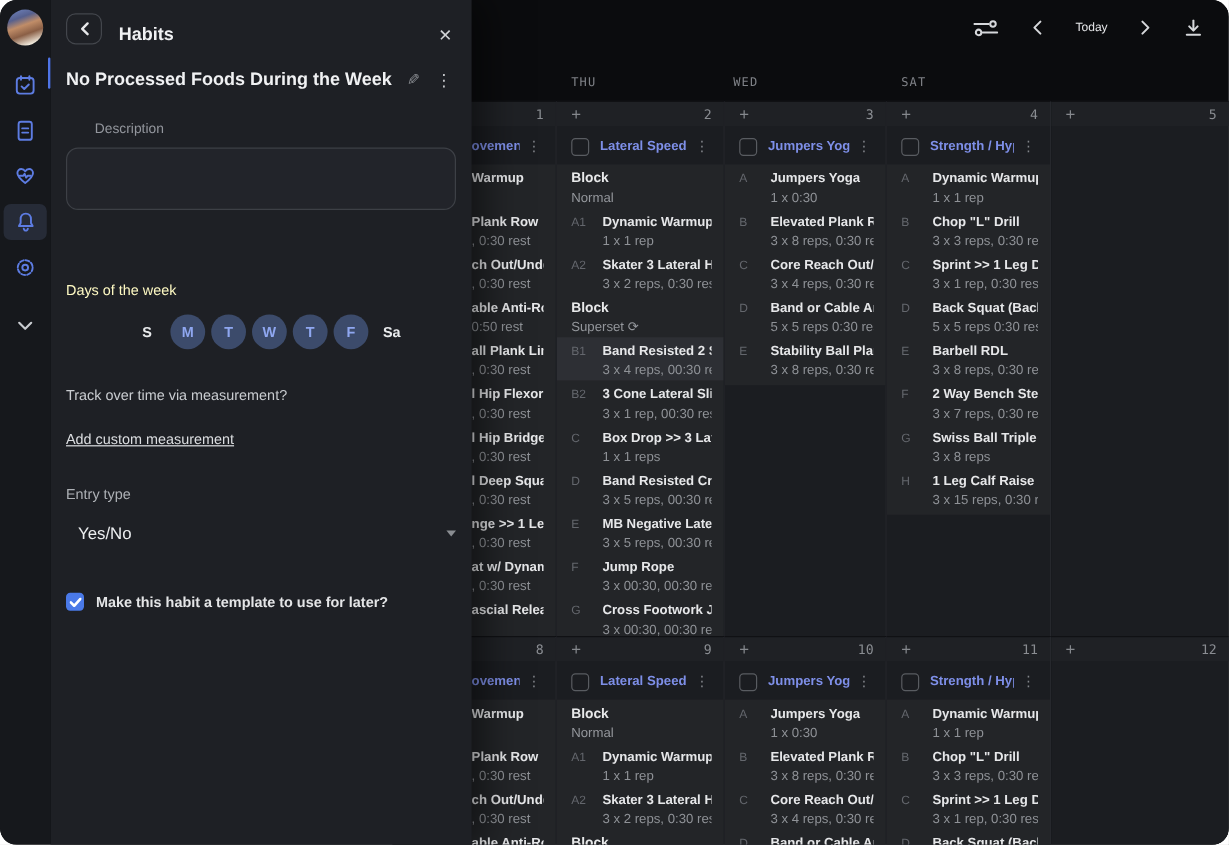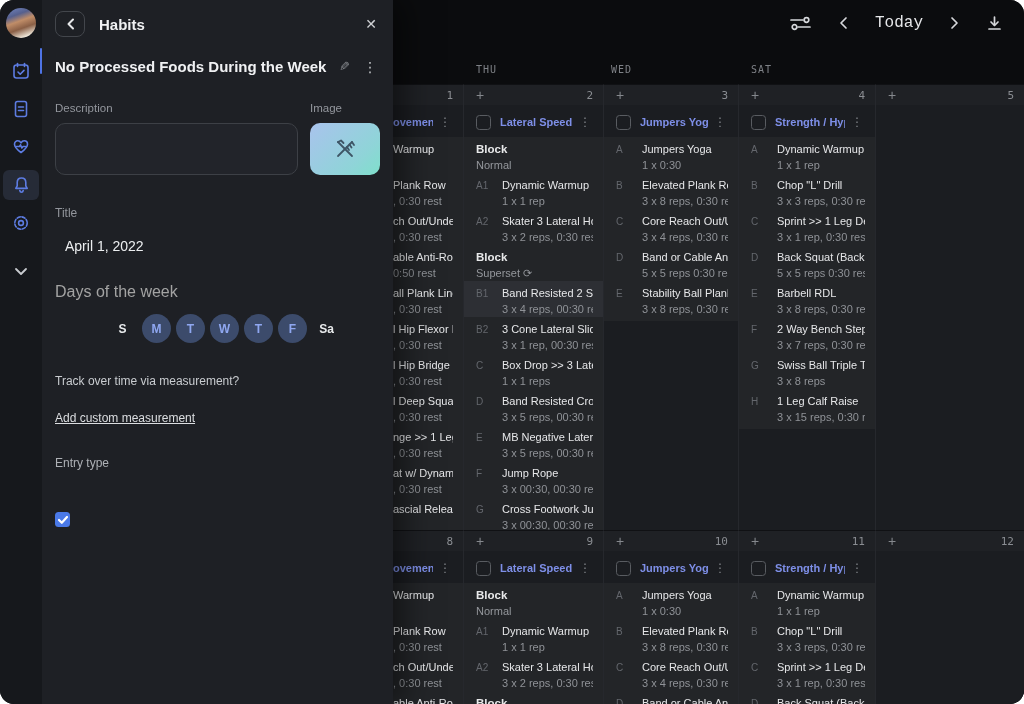--- a/index.html
+++ b/index.html
@@ -16,21 +16,21 @@
   .nav-item svg{stroke:#5d7ce2;fill:none;stroke-width:1.6;stroke-linecap:round;stroke-linejoin:round;}
   .active-bar{position:absolute;right:0;top:48px;width:2px;height:26px;background:#4f74e6;border-radius:2px;}
   .nav-expand{margin-top:10px;}
   .nav-expand svg{stroke:#c9ccd0;fill:none;stroke-width:1.8;stroke-linecap:round;stroke-linejoin:round;}
 
   
   .main{position:absolute;left:42px;right:0;top:0;bottom:0;background:#0b0c0e;}
   .cal-toolbar{position:absolute;top:0;right:0;height:46px;display:flex;align-items:center;gap:27px;padding-right:22px;z-index:2;}
   .tool-btn{display:flex;align-items:center;justify-content:center;cursor:pointer;}
   .tool-btn svg{stroke:#d6d8db;fill:none;stroke-width:1.7;stroke-linecap:round;stroke-linejoin:round;}
-  .today-label{color:#e6e7e9;font-size:16px;font-family:Liberation Mono, monospace;}
+  .today-label{color:#e6e7e9;font-size:10px;}
 
   .day-names{position:absolute;left:285px;top:46px;width:697px;height:38px;display:flex;}
   .day-names .dn{box-sizing:border-box;display:flex;align-items:flex-end;padding:0 0 9px 12px;
     font-family:"DejaVu Sans Mono",monospace;font-size:10px;letter-spacing:1px;color:#7f8287;}
 
   .weeks{position:absolute;left:285px;top:84px;width:697px;height:900px;}
   .week{display:flex;height:446px;}
   .col{box-sizing:border-box;background:#1b1d21;border-right:1px solid #26282d;border-top:1px solid #101114;overflow:hidden;}
   .col:last-child{border-right:none;}
   .c0{width:137px;} .c1{width:140px;} .c2{width:135px;} .c3{width:137px;} .c4{width:148px;}
@@ -48,52 +48,52 @@
 
   .card-body{margin-top:2px;background:#232528;padding-bottom:4px;}
   .bitem{box-sizing:border-box;min-height:35.5px;padding:6px 10px 1px 12px;}
   .bname{font-size:11.5px;font-weight:700;color:#e8e9ea;line-height:13px;}
   .bsub{margin-top:3px;font-size:11px;color:#94979c;line-height:13px;}
   .cycle{font-size:11px;color:#94979c;}
   .ex{display:flex;}
   .ex.hl{background:#2d2f34;}
   .letter{flex:none;width:26px;font-size:10px;color:#64676d;padding-top:1px;}
   .exmain{min-width:0;}
-  .exname{font-size:11px;font-weight:400;color:#e6e7e9;line-height:13px;white-space:nowrap;overflow:hidden;}
+  .exname{font-size:11px;font-weight:700;color:#e6e7e9;line-height:13px;white-space:nowrap;overflow:hidden;}
   .exdetail{margin-top:3px;font-size:11px;color:#8f9297;line-height:13px;white-space:nowrap;overflow:hidden;}
   .frag{padding-left:66px;}
 
   
   .panel{position:absolute;left:42px;top:0;bottom:0;width:351px;background:#1e2025;z-index:10;
     box-shadow:10px 0 30px rgba(0,0,0,.5);color:#e8e9ea;}
-  .p-header{display:flex;align-items:center;padding:11px 16px 0 13px;}
+  .p-header{display:flex;align-items:flex-end;padding:11px 16px 0 13px;}
   .back-btn{width:28px;height:24px;border:1px solid #43464c;border-radius:8px;display:flex;align-items:center;justify-content:center;cursor:pointer;}
   .back-btn svg{stroke:#e6e7e9;fill:none;stroke-width:2;stroke-linecap:round;stroke-linejoin:round;}
   .p-title{margin-left:14px;font-size:15px;font-weight:700;color:#f0f1f3;}
   .close-x{margin-left:auto;color:#d0d2d5;font-size:14px;cursor:pointer;}
 
   .habit-row{display:flex;align-items:center;margin:21px 16px 0 13px;}
   .habit-name{font-size:15px;font-weight:700;color:#f0f1f3;}
   .pencil{margin-left:13px;color:#8a8d92;font-size:13px;cursor:pointer;transform:scaleX(-1);display:inline-block;}
   .habit-kebab{margin-left:auto;color:#c6c8cb;font-size:14px;cursor:pointer;}
 
-  .flabel{font-size:11.5px;color:#93969d;}
+  .flabel{font-size:11.5px;color:#93969d;margin-left:24px;}
   .desc-row{display:flex;margin:27px 13px 0 13px;gap:12px;}
   .desc-col{flex:1;min-width:0;}
   .textarea{margin-top:9px;height:50px;border:1px solid #3d4046;border-radius:10px;background:#22242a;cursor:text;}
   .img-col{flex:none;width:70px;}
   .img-tile{margin-top:9px;width:70px;height:52px;border-radius:10px;cursor:pointer;
     background:linear-gradient(135deg,#a9c3ed 0%,#8fd4d8 70%,#7fe0cb 100%);display:flex;align-items:center;justify-content:center;}
   .img-tile svg{stroke:#3e5566;fill:none;stroke-width:1.8;stroke-linecap:round;stroke-linejoin:round;}
 
   .dates-row{display:flex;margin:31px 13px 0 13px;}
   .dcol1{width:168px;flex:none;} .dcol2{flex:1;}
   .dval{margin-top:18px;padding-left:10px;font-size:14px;color:#eceef0;cursor:pointer;}
 
-  .days-label{margin:29px 13px 0 13px;font-size:16px;color:#a3a3a3;}
+  .days-label{margin:29px 13px 0 13px;font-size:12px;color:#fef9c3;}
   .day-pills{display:flex;gap:5px;margin:13px 0 0 66px;}
   .pill{width:29px;height:29px;border-radius:50%;display:flex;align-items:center;justify-content:center;
     font-size:12px;font-weight:700;color:#e8eaec;cursor:pointer;}
   .pill.selected{background:#3c4b6b;color:#8fa7f0;}
 
   .track-label{margin:31px 13px 0 13px;font-size:12px;color:#c9ccd0;}
   .sel{display:flex;align-items:center;justify-content:space-between;margin:17px 13px 0 13px;padding-left:10px;cursor:pointer;}
   .sel-val{font-size:14px;color:#eceef0;}
   .chev-down{width:0;height:0;border-left:4.5px solid transparent;border-right:4.5px solid transparent;border-top:5.5px solid #8a8d92;}
 
@@ -651,61 +651,49 @@
       <span class="habit-name">No Processed Foods During the Week</span>
       <span class="pencil">✎</span>
       <span class="habit-kebab">⋮</span>
     </div>
 
     <div class="desc-row">
       <div class="desc-col">
         <div class="flabel">Description</div>
         <div class="textarea"></div>
       </div>
-      <div class="img-col">
-        <div class="flabel">Image</div>
-        <div class="img-tile">
-          <svg width="30" height="30" viewBox="0 0 30 30">
-            <line x1="8" y1="8" x2="22" y2="22"></line>
-            <path d="M8 8 L11 6.5 L13.5 9"></path>
-            <line x1="22" y1="8" x2="8" y2="22"></line>
-            <line x1="22" y1="8" x2="24" y2="11"></line>
-            <line x1="19.5" y1="10.5" x2="21.5" y2="13.5"></line>
-            <line x1="17" y1="13" x2="19" y2="16"></line>
-          </svg>
-        </div>
-      </div>
     </div>
 
     <div class="dates-row">
-      <div class="dcol2">
-        <div class="flabel" style="font-size:12px">Title</div>
-        <div class="dval">April 1, 2022</div>
-      </div>
     </div>
 
     <div class="days-label">Days of the week</div>
     <div class="day-pills" id="dayPills">
         <div class="pill">S</div>
         <div class="pill selected">M</div>
         <div class="pill selected">T</div>
         <div class="pill selected">W</div>
         <div class="pill selected">T</div>
         <div class="pill selected">F</div>
         <div class="pill">Sa</div>
       </div>
 
     <div class="track-label">Track over time via measurement?</div>
 
     <span class="addcustom">Add custom measurement</span>
 
     <div class="entry-label">Entry type</div>
+    <div class="sel">
+      <span class="sel-val">Yes/No</span>
+      <span class="chev-down"></span>
+    </div>
 
     <div class="tpl-row">
       <span class="cbox">
         <svg width="10" height="8" viewBox="0 0 10 8">
             <polyline points="1,4 3.8,6.8 9,1"></polyline>
           </svg>
       </span>
+      <span class="tpl-label">Make this habit a template to use for later?</span>
     </div>
   </section>
 
 </div>
 
 </body></html>

